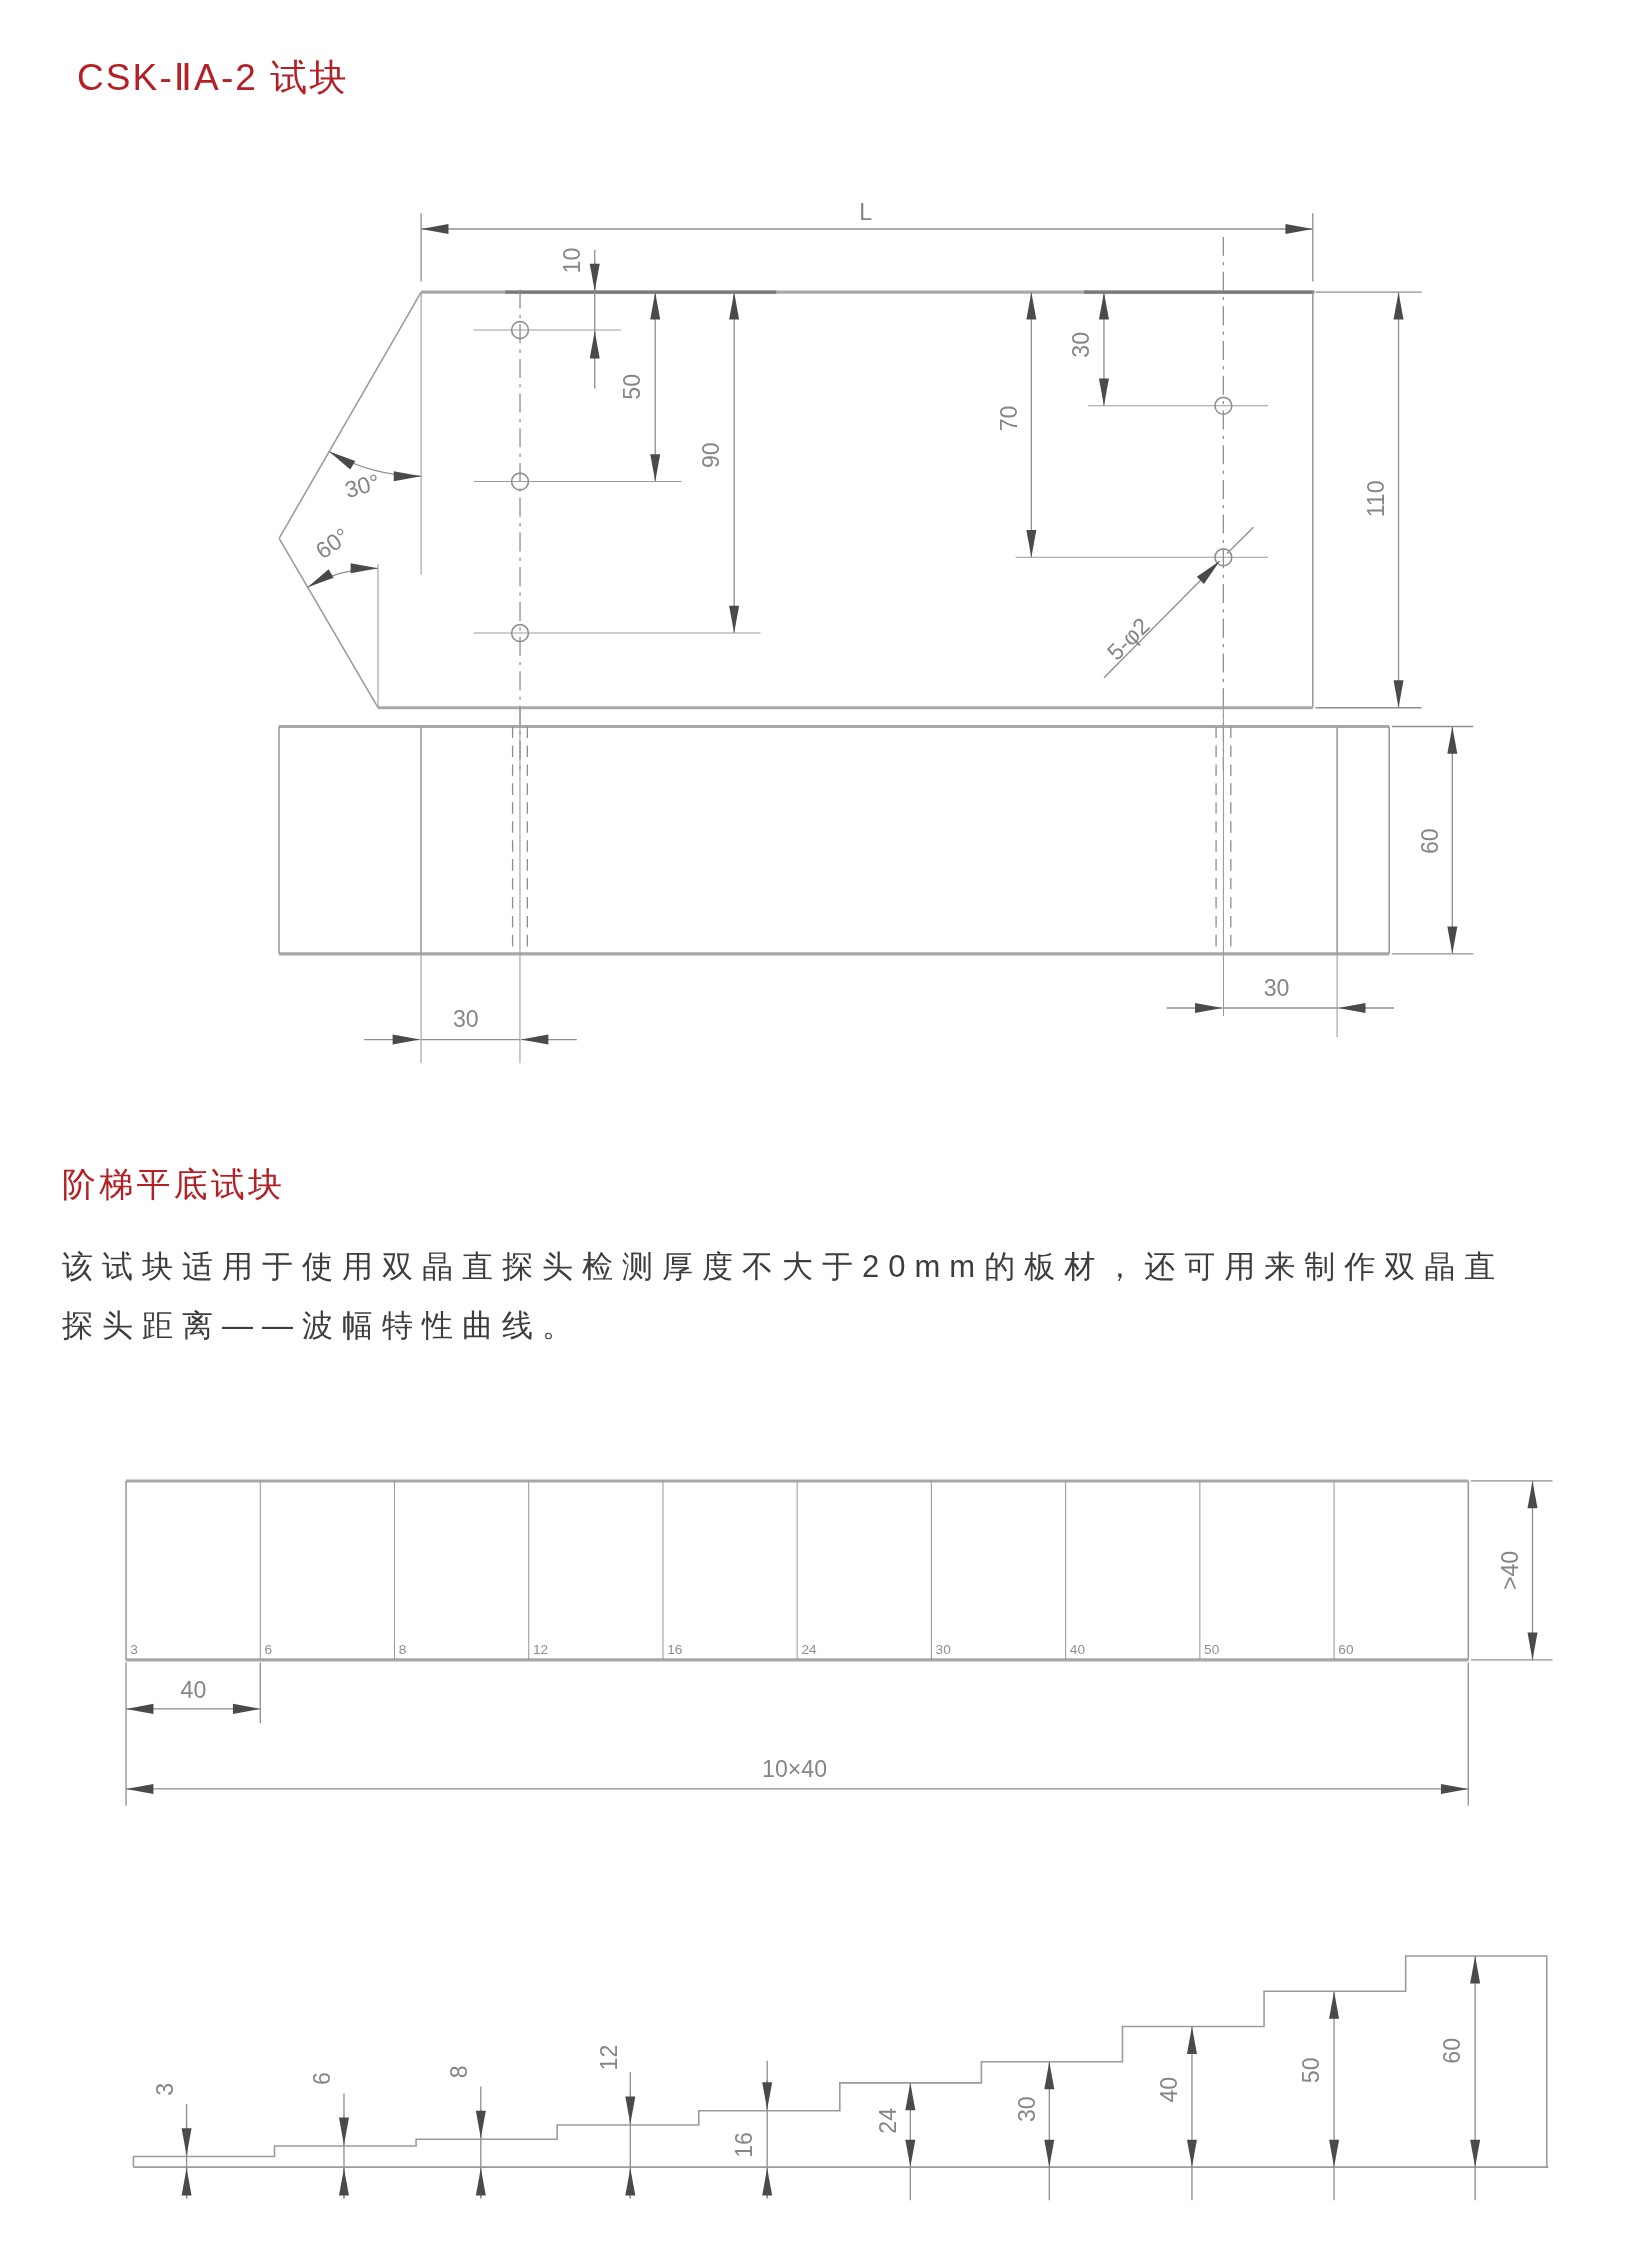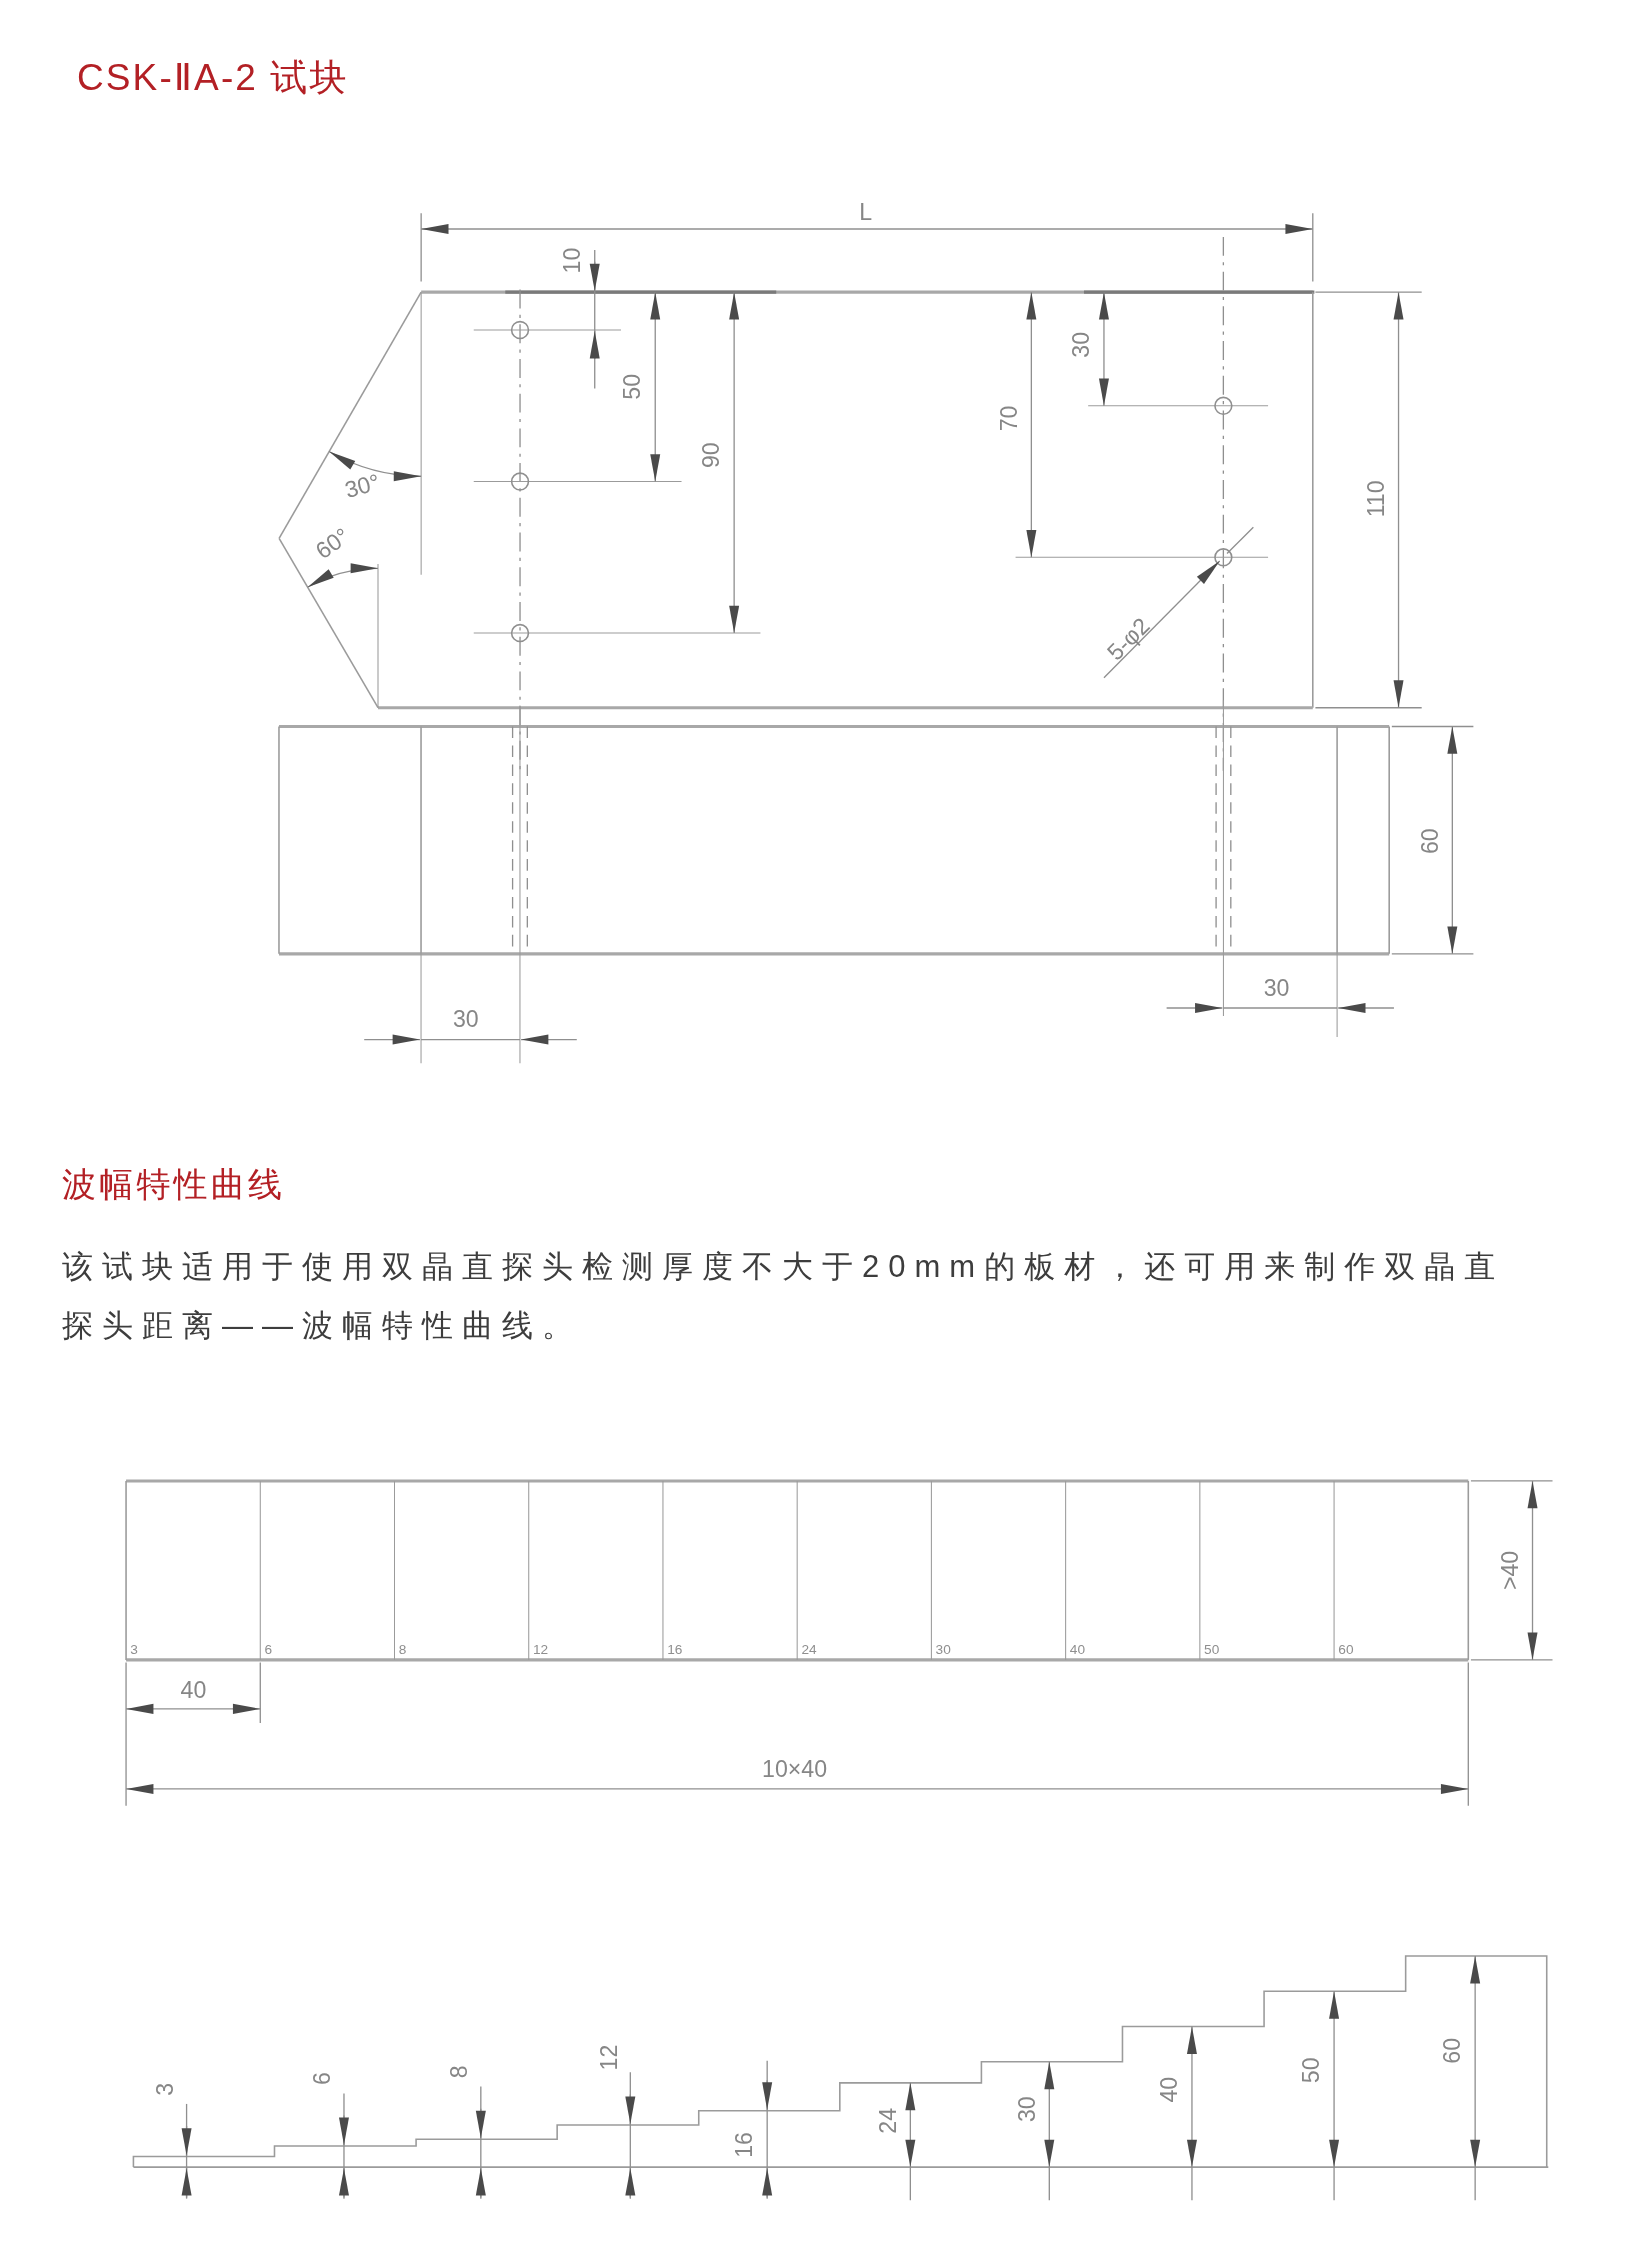--- a/index.html
+++ b/index.html
@@ -137,21 +137,21 @@
     <line class="dm" x1="1877" y1="585" x2="1983" y2="585" marker-end="url(#a2e)"></line>
     <line class="dm" x1="2309" y1="585" x2="2203" y2="585" marker-end="url(#a2e)"></line>
     <text class="dt" x="2086" y="562" text-anchor="middle">30</text>
 
     <line class="dm" x1="2305" y1="50" x2="2460" y2="50"></line>
     <line class="dm" x1="2305" y1="482" x2="2460" y2="482"></line>
     <line class="dm" x1="2420" y1="50" x2="2420" y2="482" marker-start="url(#a2s)" marker-end="url(#a2e)"></line>
     <text class="dt" x="2392" y="268" text-anchor="middle" transform="rotate(-90 2392 268)">60</text>
   </svg>
 
-  <div id="heading2" class="abs">波幅特性曲线</div>
+  <div id="heading2" class="abs">阶梯平底试块</div>
   <div id="para" class="abs">
     <div>该试块适用于使用双晶直探头检测厚度不大于20mm的板材，还可用来制作双晶直</div>
     <div>探头距离——波幅特性曲线。</div>
   </div>
 
   <svg style="left:105px;top:1452px;" width="1537" height="379" viewBox="0 0 2920 720">
     <defs>
       <marker id="a3e" orient="auto" markerUnits="userSpaceOnUse" markerWidth="130" markerHeight="40" refX="0" refY="0" viewBox="-65 -20 130 40">
           <path d="M0,0 L-52,9.5 L-52,-9.5 Z" fill="#4a4a4a"></path>
         </marker>

